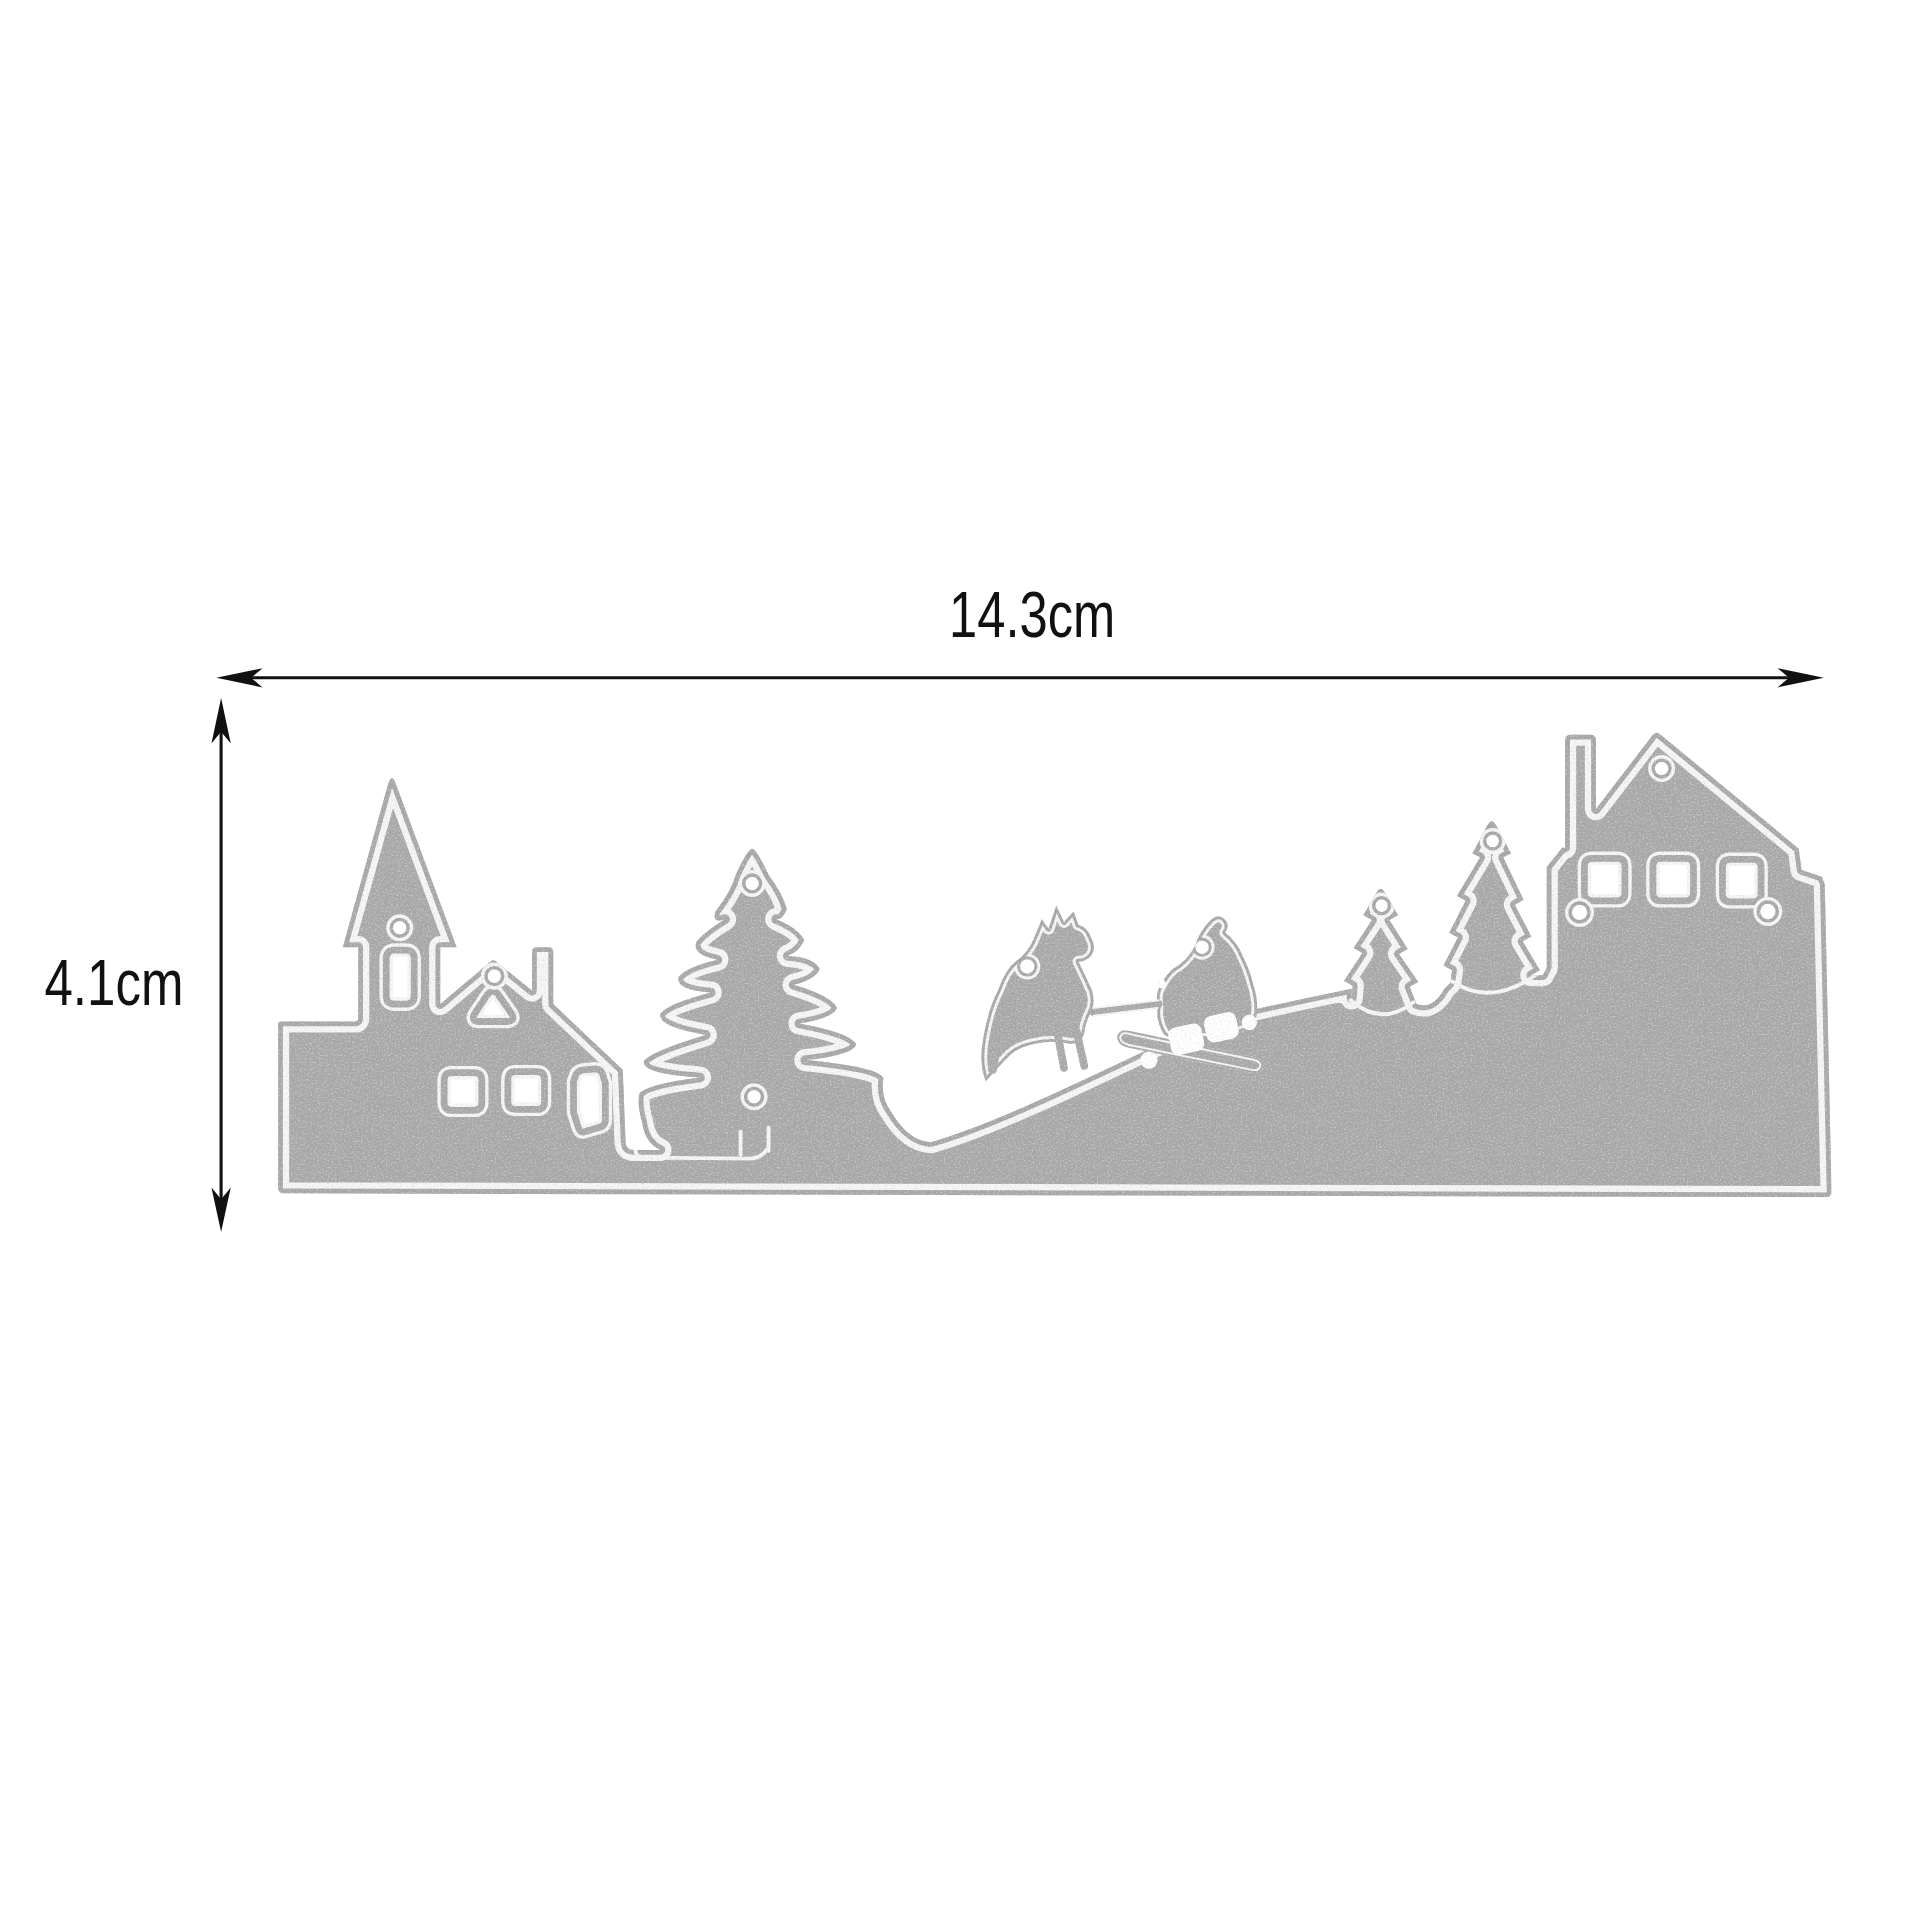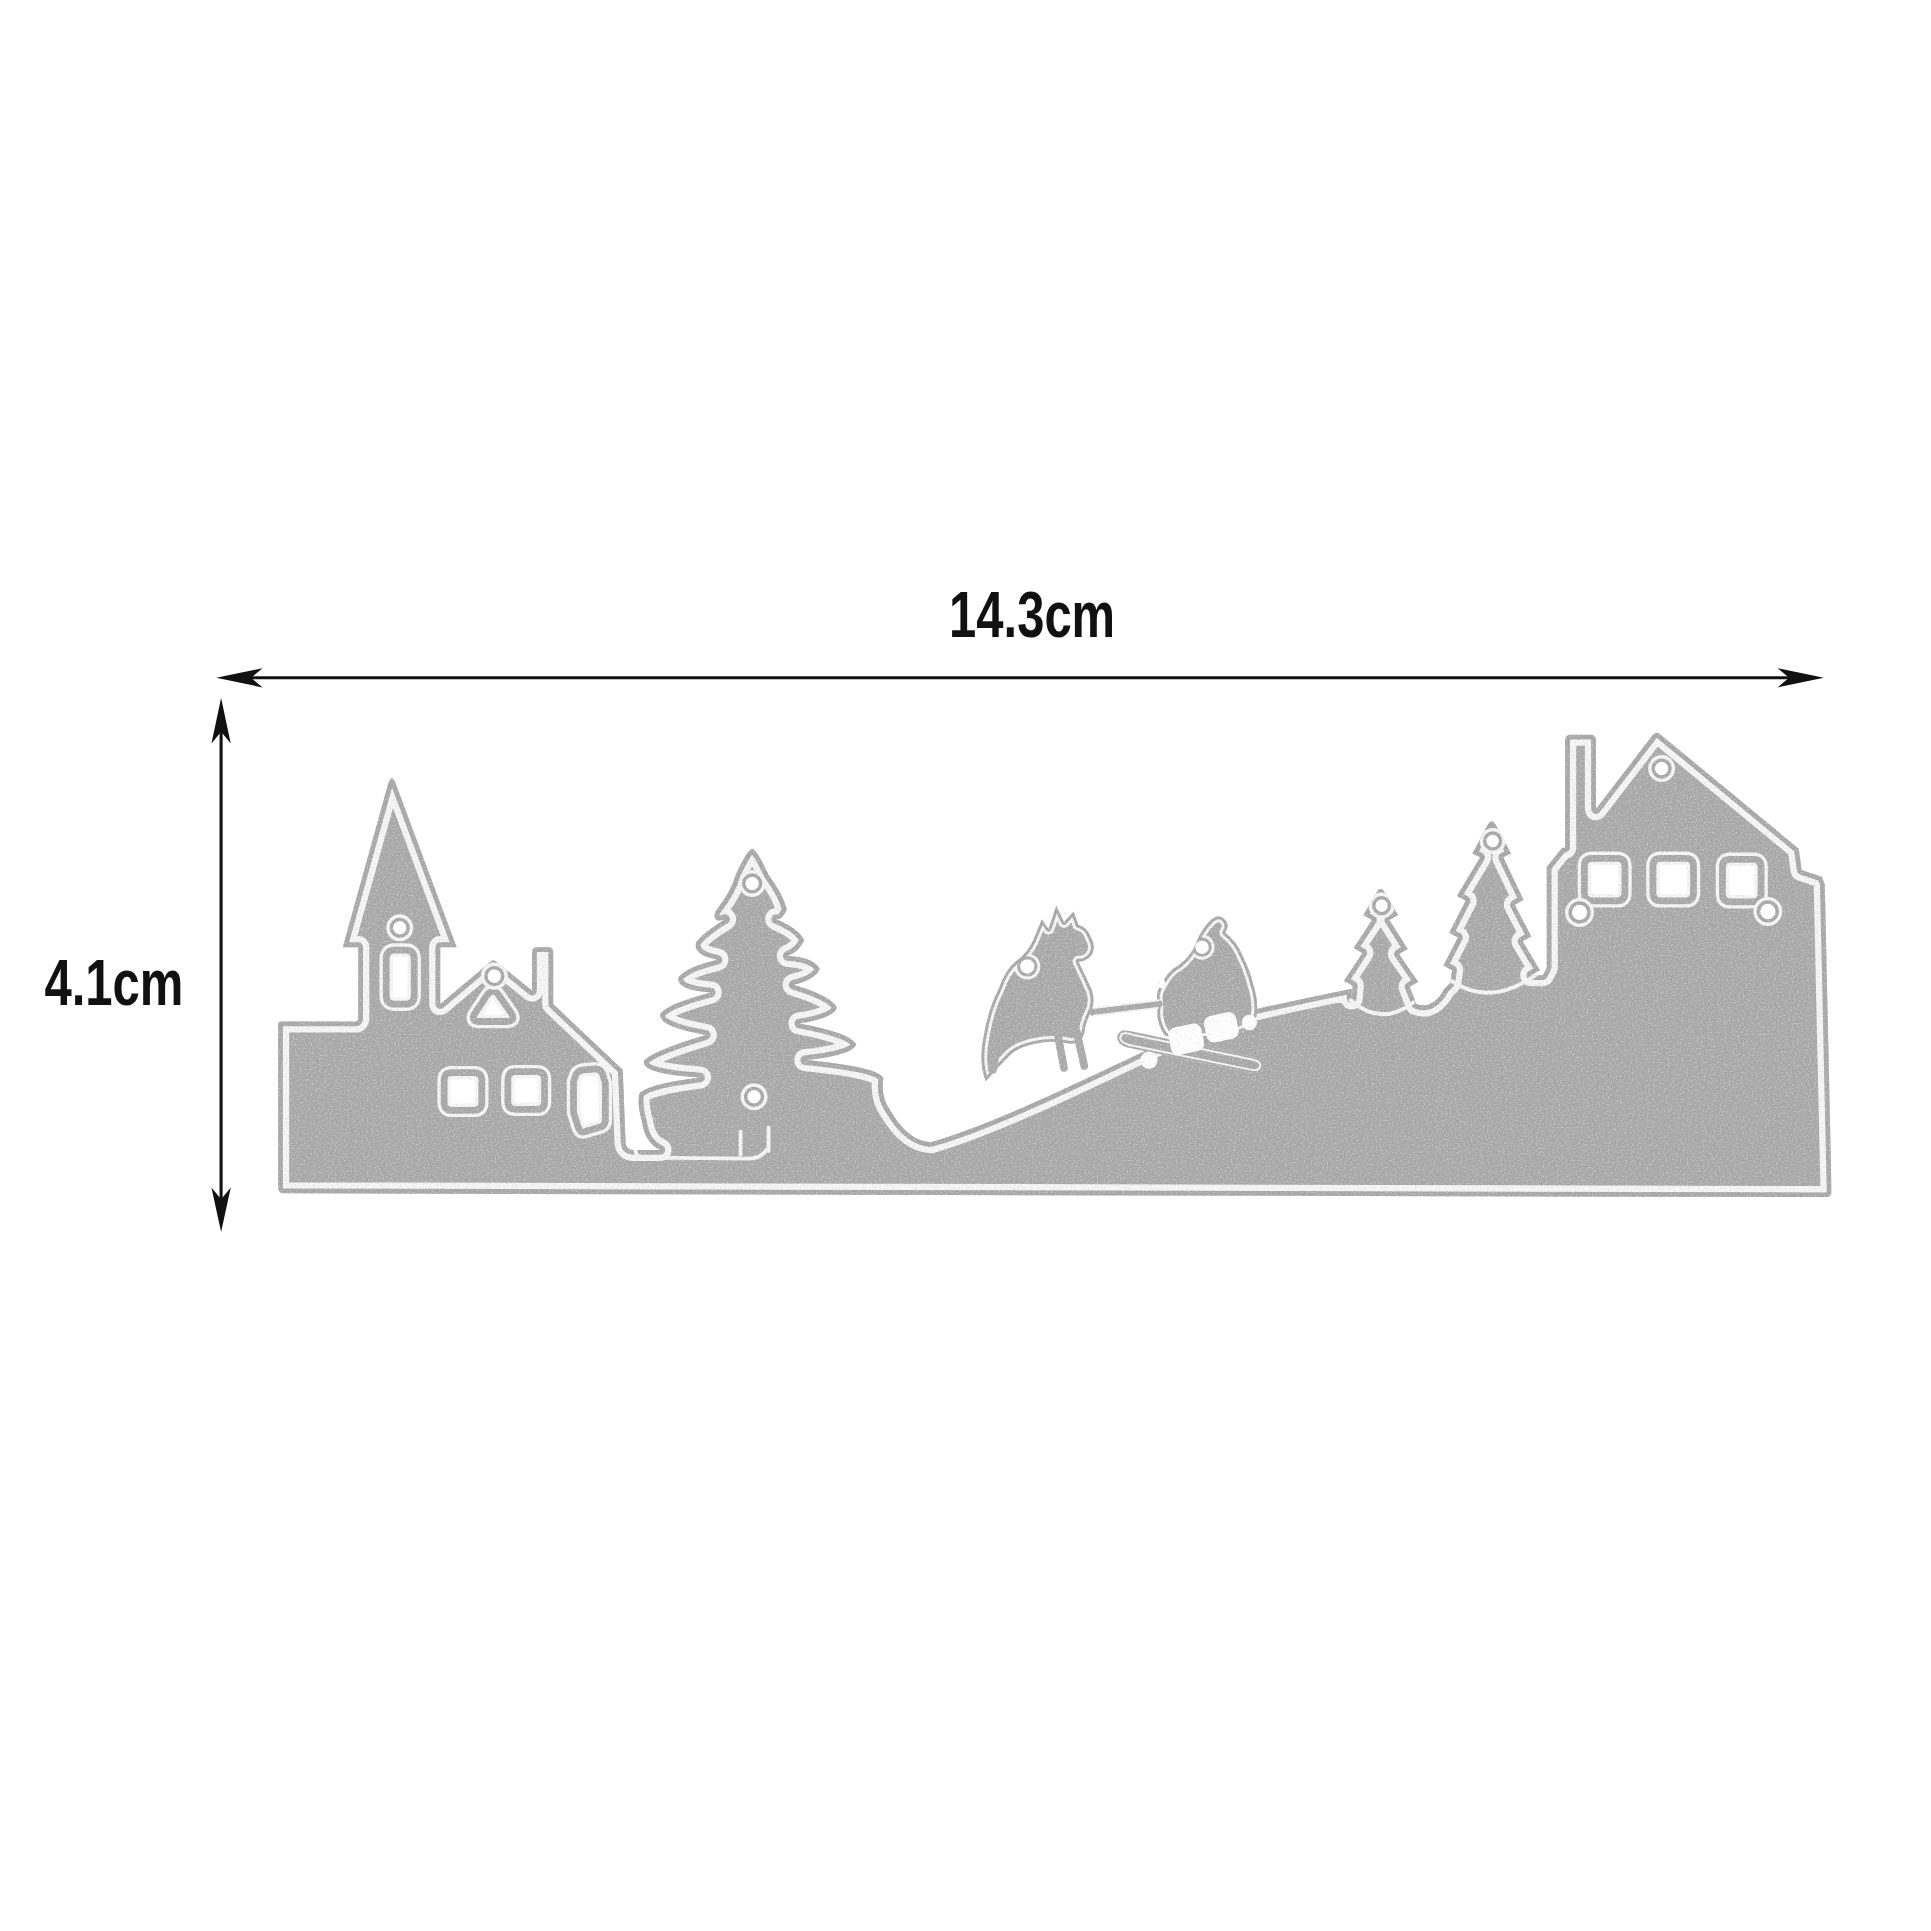--- a/index.html
+++ b/index.html
@@ -1,16 +1,16 @@
 <!DOCTYPE html>
 <html><head>
 <meta charset="utf-8">
 <style>
 html,body{margin:0;padding:0;background:#ffffff;}
-#page{position:relative;width:1931px;height:1931px;background:#fef9c3;overflow:hidden;font-weight:bold;}
+#page{position:relative;width:1931px;height:1931px;background:#fef9c3;overflow:hidden;}
 text{font-family:"Liberation Sans",sans-serif;}
 </style>
 </head>
 <body>
 <div id="page">
 <svg width="1931" height="1931" viewBox="0 0 2000 2000">
 <defs>
 <filter id="grain" x="-5%" y="-5%" width="110%" height="110%">
   <feGaussianBlur in="SourceGraphic" stdDeviation="0.45" result="soft"></feGaussianBlur>
   <feTurbulence type="fractalNoise" baseFrequency="0.55" numOctaves="2" seed="11" result="t"></feTurbulence>

